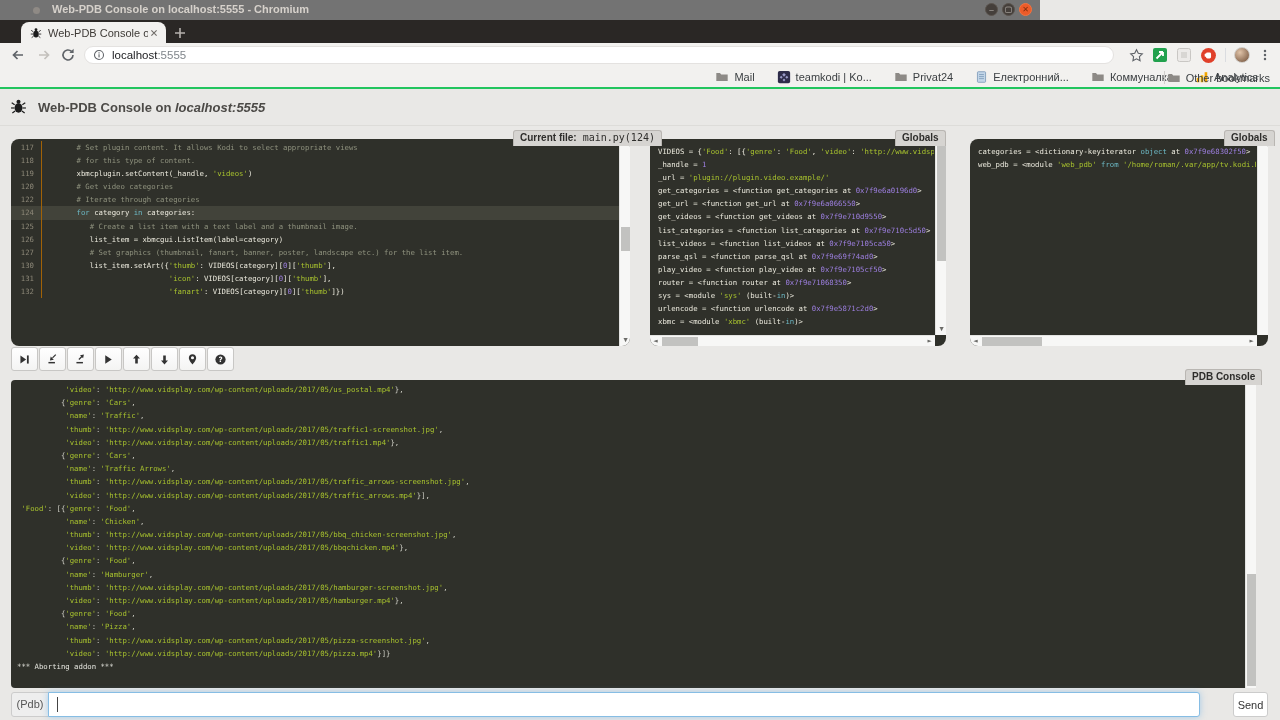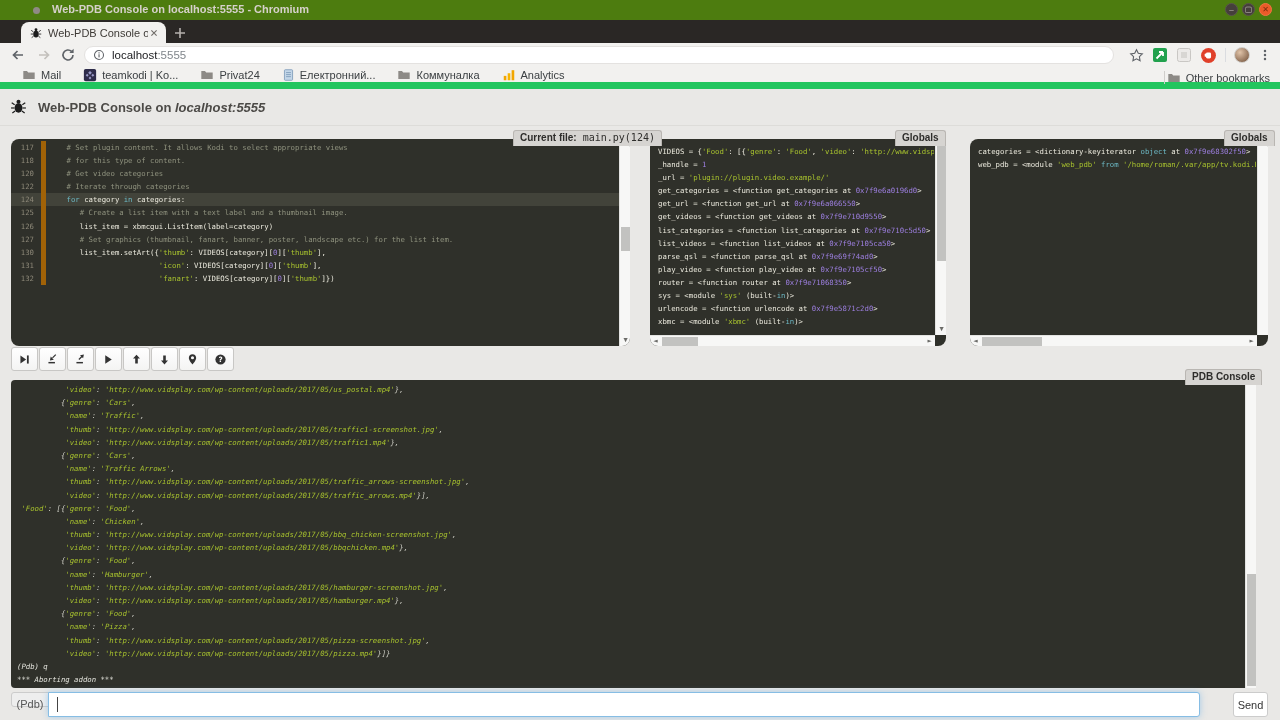--- a/index.html
+++ b/index.html
@@ -1,21 +1,21 @@
 <!DOCTYPE html>
 <html><head>
 <meta charset="utf-8">
 <style>
   * { margin:0; padding:0; box-sizing:border-box; }
   html,body { width:1280px; height:720px; overflow:hidden; }
   body { font-family:"Liberation Sans", sans-serif; }
   #screen { position:relative; width:1280px; height:720px; background:#e9e8e6; overflow:hidden; }
 
   
-  .titlebar { position:absolute; left:0; top:0; width:1280px; height:20px; background:#4d7c0f; }
+  .titlebar { position:absolute; left:0; top:0; width:1040px; height:20px; background:#737373; }
   .win-dot { position:absolute; left:33px; top:7px; width:7px; height:7px; border-radius:50%; background:#8f8a85; }
   .win-title { position:absolute; left:52px; top:3px; font-size:11px; font-weight:bold; color:#d6d1cb; }
   .win-controls { position:absolute; right:8px; top:3px; display:flex; gap:4px; }
   .wbtn { width:13px; height:13px; border-radius:50%; background:#453f3b; border:1px solid #5a534d;
           color:#c6c0ba; font-size:8px; line-height:11px; text-align:center; }
   .wbtn.close { background:#ec5b29; border-color:#f07442; color:#7b2d0e; }
 
   .tabstrip { position:absolute; left:0; top:20px; width:1280px; height:23px; background:#2a2725; }
   .tab { position:absolute; left:21px; top:2px; width:145px; height:21px; background:#f2f1ef;
          border-radius:8px 8px 0 0; display:flex; align-items:center; padding:0 6px 0 9px; }
@@ -27,21 +27,21 @@
   .omnibox { position:absolute; left:84px; top:3px; width:1030px; height:18px; background:#ffffff;
              border:1px solid #e4e2e0; border-radius:9px; display:flex; align-items:center; padding:0 8px; }
   .url { font-size:11.5px; margin-left:7px; }
   .url .host { color:#202124; } .url .port { color:#80868b; }
   .tool-right { position:absolute; right:0; top:0; height:24px; display:flex; align-items:center; gap:8px; padding-right:8px; }
   .ext-sep { width:1px; height:14px; background:#dadce0; }
   .avatar { width:16px; height:16px; border-radius:50%;
             background:radial-gradient(circle at 35% 32%, #e0c3a8, #8a6a52 75%); border:1px solid #d0cdc9; }
 
   .bookmarkbar { position:absolute; left:0; top:67px; width:1280px; height:22px; background:#f2f1ef;
-                 border-bottom:7px solid #22c55e; display:flex; align-items:center; }
+                 border-bottom:2px solid #22c55e; display:flex; align-items:center;justify-content:flex-end; }
   .bm { display:flex; align-items:center; gap:5px; margin-right:22px; cursor:default; }
   .bm:first-child { margin-left:22px; }
   .bmlabel { font-size:11px; color:#3c4043; white-space:nowrap; }
   .bmicon svg, .bmicon { display:block; }
   .other-bm { position:absolute; right:10px; top:0; height:21px; display:flex; align-items:center; gap:5px; }
   .other-sep { position:absolute; right:115px; top:4px; width:1px; height:13px; background:#d0cecb; }
 
   
   .pagehead { position:absolute; left:0; top:89px; width:1280px; height:37px; border-bottom:1px solid #dddcd9; }
   .pagehead .bug { position:absolute; left:10px; top:9px; }
@@ -60,44 +60,44 @@
   #console-panel{ left:11px;  top:380px; width:1245px; height:308px; border-radius:4px 0 0 4px; }
   #globals-label { top:130px; left:895px; }
   #locals-label  { top:130px; left:1224px; }
   #console-label { top:369px; left:1185px; }
 
   .mono-area { font-family:"DejaVu Sans Mono", monospace; font-size:7.3px; }
   .code-lines { position:absolute; left:0; top:2px; right:11px; bottom:0; overflow:hidden; }
   .code-row { display:flex; height:13.1px; line-height:13.1px; white-space:pre; }
   .code-row.current { background:#42433a; }
   .lnum { width:30px; padding-right:7px; text-align:right; color:#8d8878; flex:none; }
-  .code-row .stext { border-left:5px solid #a16207; padding-left:3px; flex:1; overflow:hidden; }
+  .code-row .stext { border-left:1px solid #a16207; padding-left:17px; flex:1; overflow:hidden; }
   .plain-lines { position:absolute; left:8px; top:6px; right:12px; bottom:12px; overflow:hidden; }
   .srow { height:13.1px; line-height:13.1px; white-space:pre; overflow:hidden; }
   .con-lines { position:absolute; left:6px; top:3px; right:14px; bottom:0; overflow:hidden; }
-  .con-row { height:13.2px; line-height:13.2px; white-space:pre; overflow:hidden;font-style:italic; }
+  .con-row { height:13.2px; line-height:13.2px; white-space:pre; overflow:hidden; }
 
   .tk-d { color:#eceade;margin-top:12px; } .tk-c { color:#8f927e; } .tk-s { color:#a7c12e; }
   .tk-k { color:#6cb8c4; } .tk-n { color:#9d7fe0; } .tk-w { color:#e6e6df; } .tk-p { color:#cfcfc6; }
 
   
   .vtrack { position:absolute; top:0; right:0; width:11px; bottom:0; background:#f7f7f6; border-left:1px solid #e3e3e1; }
   .vthumb { position:absolute; left:1px; width:9px; background:#c2c2c0; }
   .htrack { position:absolute; left:0; bottom:0; height:11px; background:#f7f7f6; border-top:1px solid #e3e3e1; }
   .hthumb { position:absolute; top:1px; height:9px; background:#c2c2c0; }
   .sarrow { position:absolute; font-size:7px; color:#6b6b68; line-height:11px; width:11px; text-align:center; }
 
   
   .dbg-toolbar { position:absolute; left:11px; top:347px; display:flex; gap:1px; }
   .dbtn { width:27px; height:24px; background:linear-gradient(#ffffff,#f4f4f3); border:1px solid #c8c7c5;
           border-radius:3px; display:flex; align-items:center; justify-content:center; }
 
   
   .prompt { position:absolute; left:11px; top:692px; height:25px; width:1257px; }
-  .pdb-addon { position:absolute; left:0; top:0; width:38px; height:15px; background:#eeeeee; border:1px solid #cccccc;
+  .pdb-addon { position:absolute; left:0; top:0; width:38px; height:25px; background:#eeeeee; border:1px solid #cccccc;
                border-radius:3px 0 0 3px; font-size:11px; color:#555; text-align:center; line-height:23px; }
   .pdb-input { position:absolute; left:37px; top:0; width:1152px; height:25px; border:1px solid #86bde4;
                border-radius:0 3px 3px 0; background:#fff; outline:none; padding:0 8px;
                box-shadow:0 0 6px rgba(102,175,233,.5); font-size:11px; color:#333;
                font-family:"Liberation Sans", sans-serif; }
   .caret { position:absolute; left:46px; top:5px; width:1px; height:15px; background:#444; }
   .send-btn { position:absolute; right:0; top:0; width:35px; height:25px; background:#ffffff; border:1px solid #cccccc;
               border-radius:3px; font-size:11px; color:#333; }
 
   svg { display:block; }
@@ -301,20 +301,21 @@
 
   <div class="panel-label" style="top:130px; left:513px;"><span>Current file:</span><span class="mono"> main.py(124)</span></div>
   <div class="panel-label" id="globals-label">Globals</div>
   <div class="panel-label" id="locals-label">Globals</div>
   <div class="panel-label" id="console-label">PDB Console</div>
 
   <div class="panel mono-area" id="code-panel">
     <div class="code-lines">
         <div class="code-row"><span class="lnum">117</span><span class="stext"><span class="tk-c">    # Set plugin content. It allows Kodi to select appropriate views</span></span></div>
         <div class="code-row"><span class="lnum">118</span><span class="stext"><span class="tk-c">    # for this type of content.</span></span></div>
+        <div class="code-row"><span class="lnum">119</span><span class="stext"><span class="tk-d">    xbmcplugin.setContent(_handle, </span><span class="tk-s">'videos'</span><span class="tk-d">)</span></span></div>
         <div class="code-row"><span class="lnum">120</span><span class="stext"><span class="tk-c">    # Get video categories</span></span></div>
         <div class="code-row"><span class="lnum">122</span><span class="stext"><span class="tk-c">    # Iterate through categories</span></span></div>
         <div class="code-row current"><span class="lnum">124</span><span class="stext"><span class="tk-k">    for</span><span class="tk-d"> category </span><span class="tk-k">in</span><span class="tk-d"> categories:</span></span></div>
         <div class="code-row"><span class="lnum">125</span><span class="stext"><span class="tk-c">       # Create a list item with a text label and a thumbnail image.</span></span></div>
         <div class="code-row"><span class="lnum">126</span><span class="stext"><span class="tk-d">       list_item = xbmcgui.ListItem(label=category)</span></span></div>
         <div class="code-row"><span class="lnum">127</span><span class="stext"><span class="tk-c">       # Set graphics (thumbnail, fanart, banner, poster, landscape etc.) for the list item.</span></span></div>
         <div class="code-row"><span class="lnum">130</span><span class="stext"><span class="tk-d">       list_item.setArt({</span><span class="tk-s">'thumb'</span><span class="tk-d">: VIDEOS[category][</span><span class="tk-n">0</span><span class="tk-d">][</span><span class="tk-s">'thumb'</span><span class="tk-d">],</span></span></div>
         <div class="code-row"><span class="lnum">131</span><span class="stext"><span class="tk-s">                         'icon'</span><span class="tk-d">: VIDEOS[category][</span><span class="tk-n">0</span><span class="tk-d">][</span><span class="tk-s">'thumb'</span><span class="tk-d">],</span></span></div>
         <div class="code-row"><span class="lnum">132</span><span class="stext"><span class="tk-s">                         'fanart'</span><span class="tk-d">: VIDEOS[category][</span><span class="tk-n">0</span><span class="tk-d">][</span><span class="tk-s">'thumb'</span><span class="tk-d">]})</span></span></div>
       </div>
@@ -446,21 +447,20 @@
         <div class="con-row"><span class="tk-p">           </span><span class="tk-s">'thumb'</span><span class="tk-p">: </span><span class="tk-s">'http://www.vidsplay.com/wp-content/uploads/2017/05/bbq_chicken-screenshot.jpg'</span><span class="tk-p">,</span></div>
         <div class="con-row"><span class="tk-p">           </span><span class="tk-s">'video'</span><span class="tk-p">: </span><span class="tk-s">'http://www.vidsplay.com/wp-content/uploads/2017/05/bbqchicken.mp4'</span><span class="tk-p">},</span></div>
         <div class="con-row"><span class="tk-p">          {</span><span class="tk-s">'genre'</span><span class="tk-p">: </span><span class="tk-s">'Food'</span><span class="tk-p">,</span></div>
         <div class="con-row"><span class="tk-p">           </span><span class="tk-s">'name'</span><span class="tk-p">: </span><span class="tk-s">'Hamburger'</span><span class="tk-p">,</span></div>
         <div class="con-row"><span class="tk-p">           </span><span class="tk-s">'thumb'</span><span class="tk-p">: </span><span class="tk-s">'http://www.vidsplay.com/wp-content/uploads/2017/05/hamburger-screenshot.jpg'</span><span class="tk-p">,</span></div>
         <div class="con-row"><span class="tk-p">           </span><span class="tk-s">'video'</span><span class="tk-p">: </span><span class="tk-s">'http://www.vidsplay.com/wp-content/uploads/2017/05/hamburger.mp4'</span><span class="tk-p">},</span></div>
         <div class="con-row"><span class="tk-p">          {</span><span class="tk-s">'genre'</span><span class="tk-p">: </span><span class="tk-s">'Food'</span><span class="tk-p">,</span></div>
         <div class="con-row"><span class="tk-p">           </span><span class="tk-s">'name'</span><span class="tk-p">: </span><span class="tk-s">'Pizza'</span><span class="tk-p">,</span></div>
         <div class="con-row"><span class="tk-p">           </span><span class="tk-s">'thumb'</span><span class="tk-p">: </span><span class="tk-s">'http://www.vidsplay.com/wp-content/uploads/2017/05/pizza-screenshot.jpg'</span><span class="tk-p">,</span></div>
         <div class="con-row"><span class="tk-p">           </span><span class="tk-s">'video'</span><span class="tk-p">: </span><span class="tk-s">'http://www.vidsplay.com/wp-content/uploads/2017/05/pizza.mp4'</span><span class="tk-p">}]}</span></div>
-        <div class="con-row"><span class="tk-w">(Pdb) q</span></div>
         <div class="con-row"><span class="tk-w">*** Aborting addon ***</span></div>
       </div>
     <div class="vtrack">
       <div class="vthumb" style="bottom:2px; height:112px;"></div>
     </div>
   </div>
 
   <div class="prompt">
     <div class="pdb-addon">(Pdb)</div>
     <input class="pdb-input" type="text" value="" style="">

